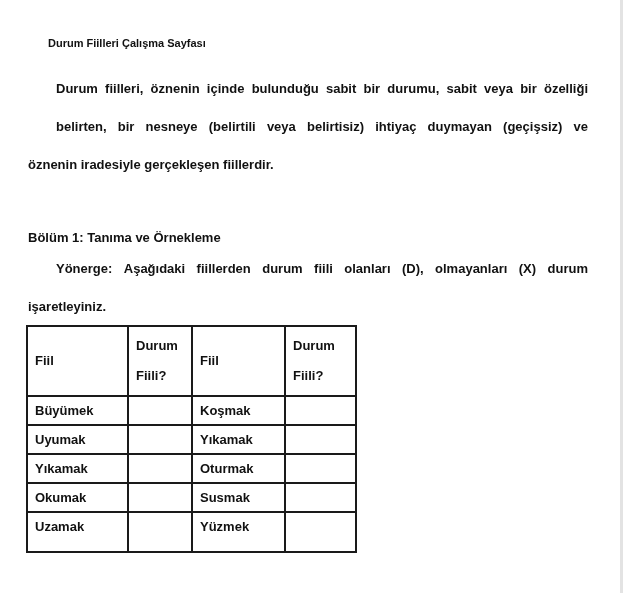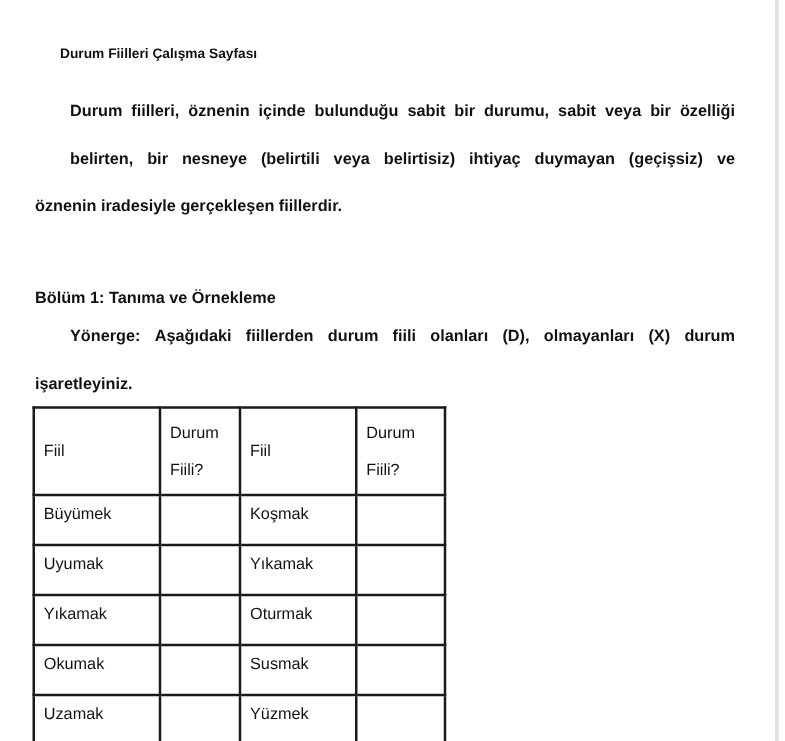--- a/index.html
+++ b/index.html
@@ -21,28 +21,28 @@
 
   .line { height: 38px; display: flex; align-items: center; font-size: 13px; white-space: nowrap; }
   .line.justify { justify-content: space-between; margin-left: 28px; }
 
   #verb-table {
     position: absolute; left: 26px; top: 325px;
     border-collapse: collapse; table-layout: fixed; width: 329px;
   }
   #verb-table th, #verb-table td {
     border: 2px solid #1a1a1a;
-    font-size: 13px; font-weight: normal; text-align: left;
+    font-size: 13px; font-weight: bold; text-align: left;
     overflow: hidden;
     margin-left: 48px;
   }
   #verb-table th { vertical-align: middle; padding: 0 2px 0 7px; line-height: 30px; }
   #verb-table td { vertical-align: top; padding: 6px 0 0 7px; }
   tr.header-row { height: 70px; }
-  tr.data-row   { height: 40px; }
+  tr.data-row   { height: 29px; }
   tr.last-row   { height: 40px; }
 
   .edge-strip { position: absolute; left: 620px; top: 0; width: 3px; height: 593px; background: #e3e3e3; }
 </style>
 </head>
 <body>
 
 <div class="page">
 
   <div class="doc-title">Durum Fiilleri Çalışma Sayfası</div>

